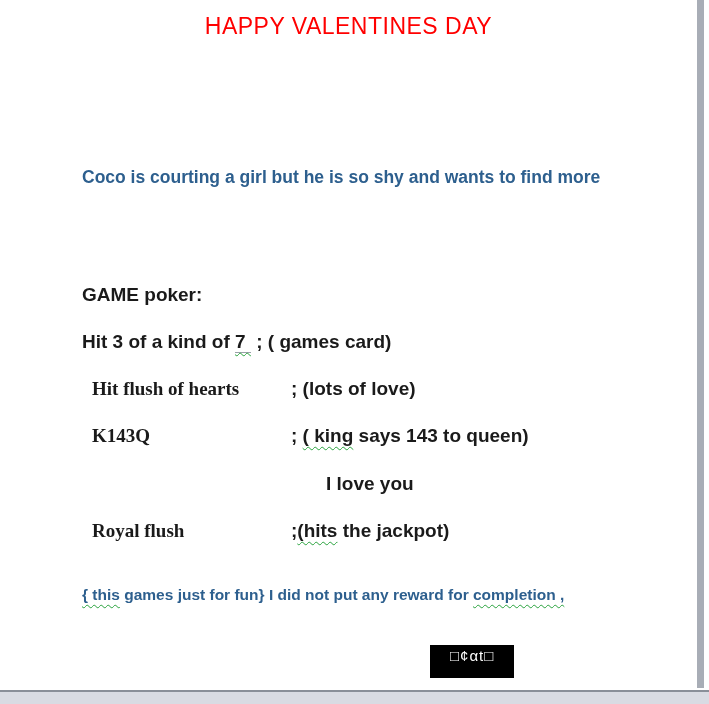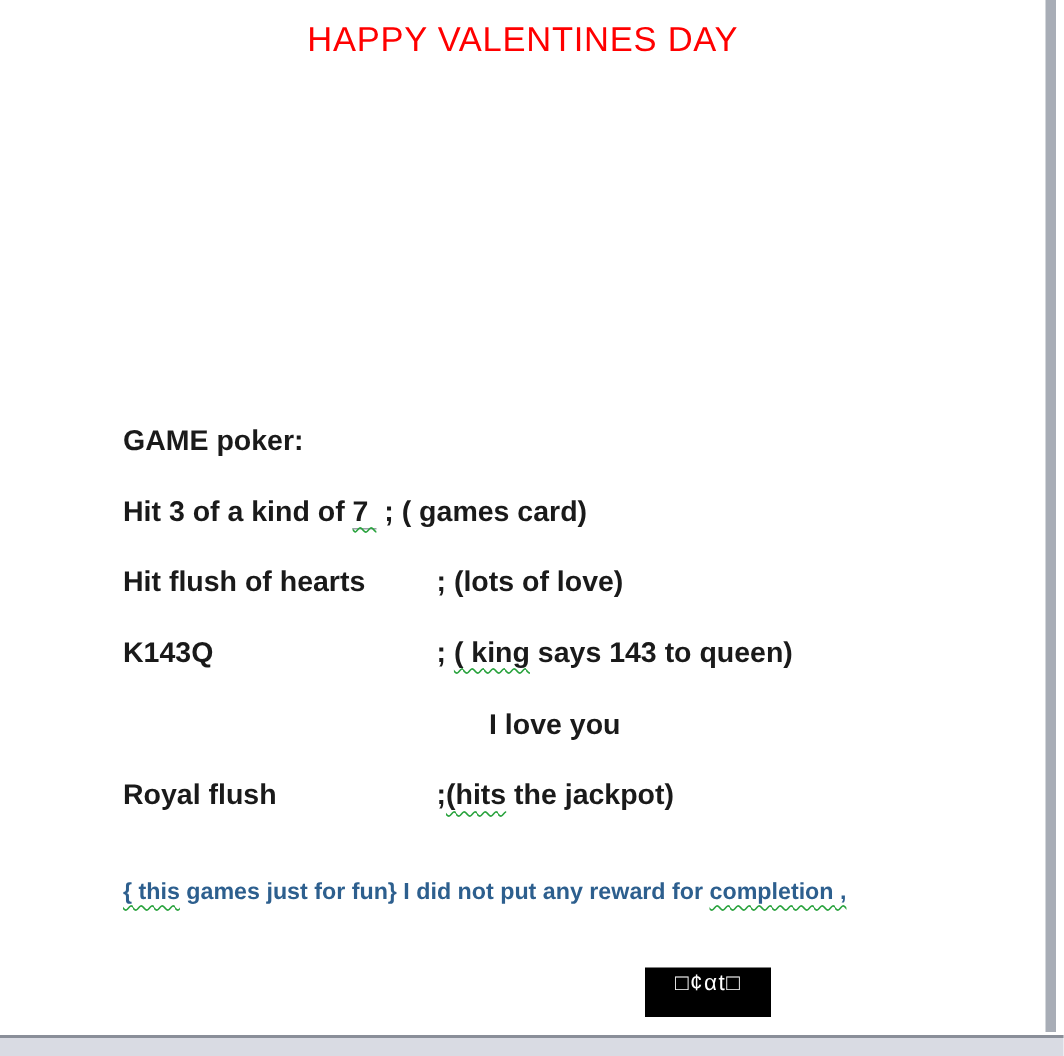--- a/index.html
+++ b/index.html
@@ -32,21 +32,21 @@
   }
 
   .intro {
     position: absolute; top: 163px; left: 82px; width: 560px;
     color: #2d5f8e; font-weight: bold; font-size: 17.5px; line-height: 28px;
   }
   .intro div { white-space: pre; }
 
   .row { position: absolute; left: 0; width: 697px; color: #1a1a1a;
          font-size: 19px; font-weight: 600; }
-  .cell-left  { position: absolute; left: 82px;  white-space: pre; }
+  .cell-left  { position: absolute; left: 92px;  white-space: pre; font-family: Liberation Serif, serif; }
   .cell-right { position: absolute; left: 291px; white-space: pre; }
   .flow       { position: absolute; left: 82px;  white-space: pre; }
   .center-line{ position: absolute; left: 326px; white-space: pre; }
 
   .sq {
     text-decoration-line: underline;
     text-decoration-style: wavy;
     text-decoration-color: #28a23c;
     text-decoration-thickness: 1px;
     text-underline-offset: 4px;
@@ -67,20 +67,21 @@
   }
 </style>
 </head>
 <body>
 
 <div class="screen">
 
   <div class="doc-title">HAPPY VALENTINES DAY</div>
 
   <div class="intro">
+    <div>Coco is courting a girl but he is so shy and wants to find more</div>
   </div>
 
   <div class="row" style="top:284px">
     <span class="flow">GAME poker:</span>
   </div>
 
   <div class="row" style="top:331px">
     <span class="flow"><span>Hit 3 of a kind of </span><span class="sq u-gray">7 </span><span> ; ( games card)</span></span>
   </div>
 

